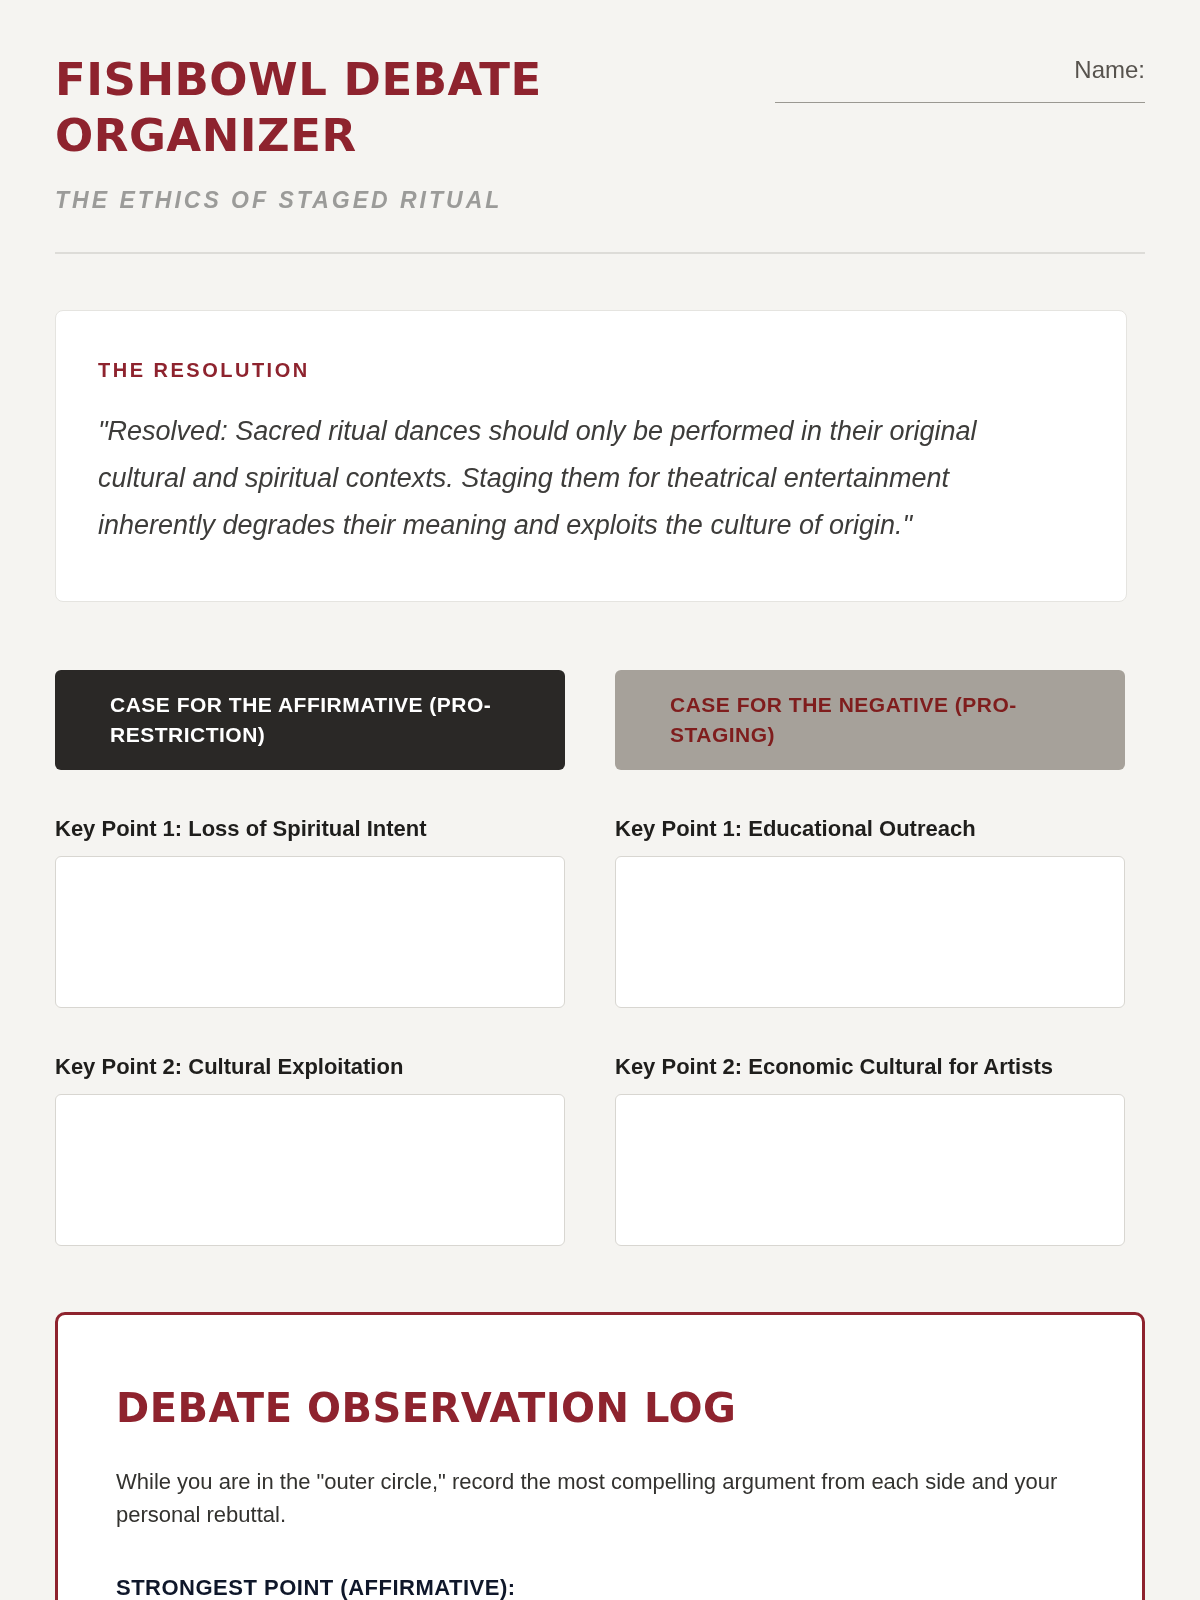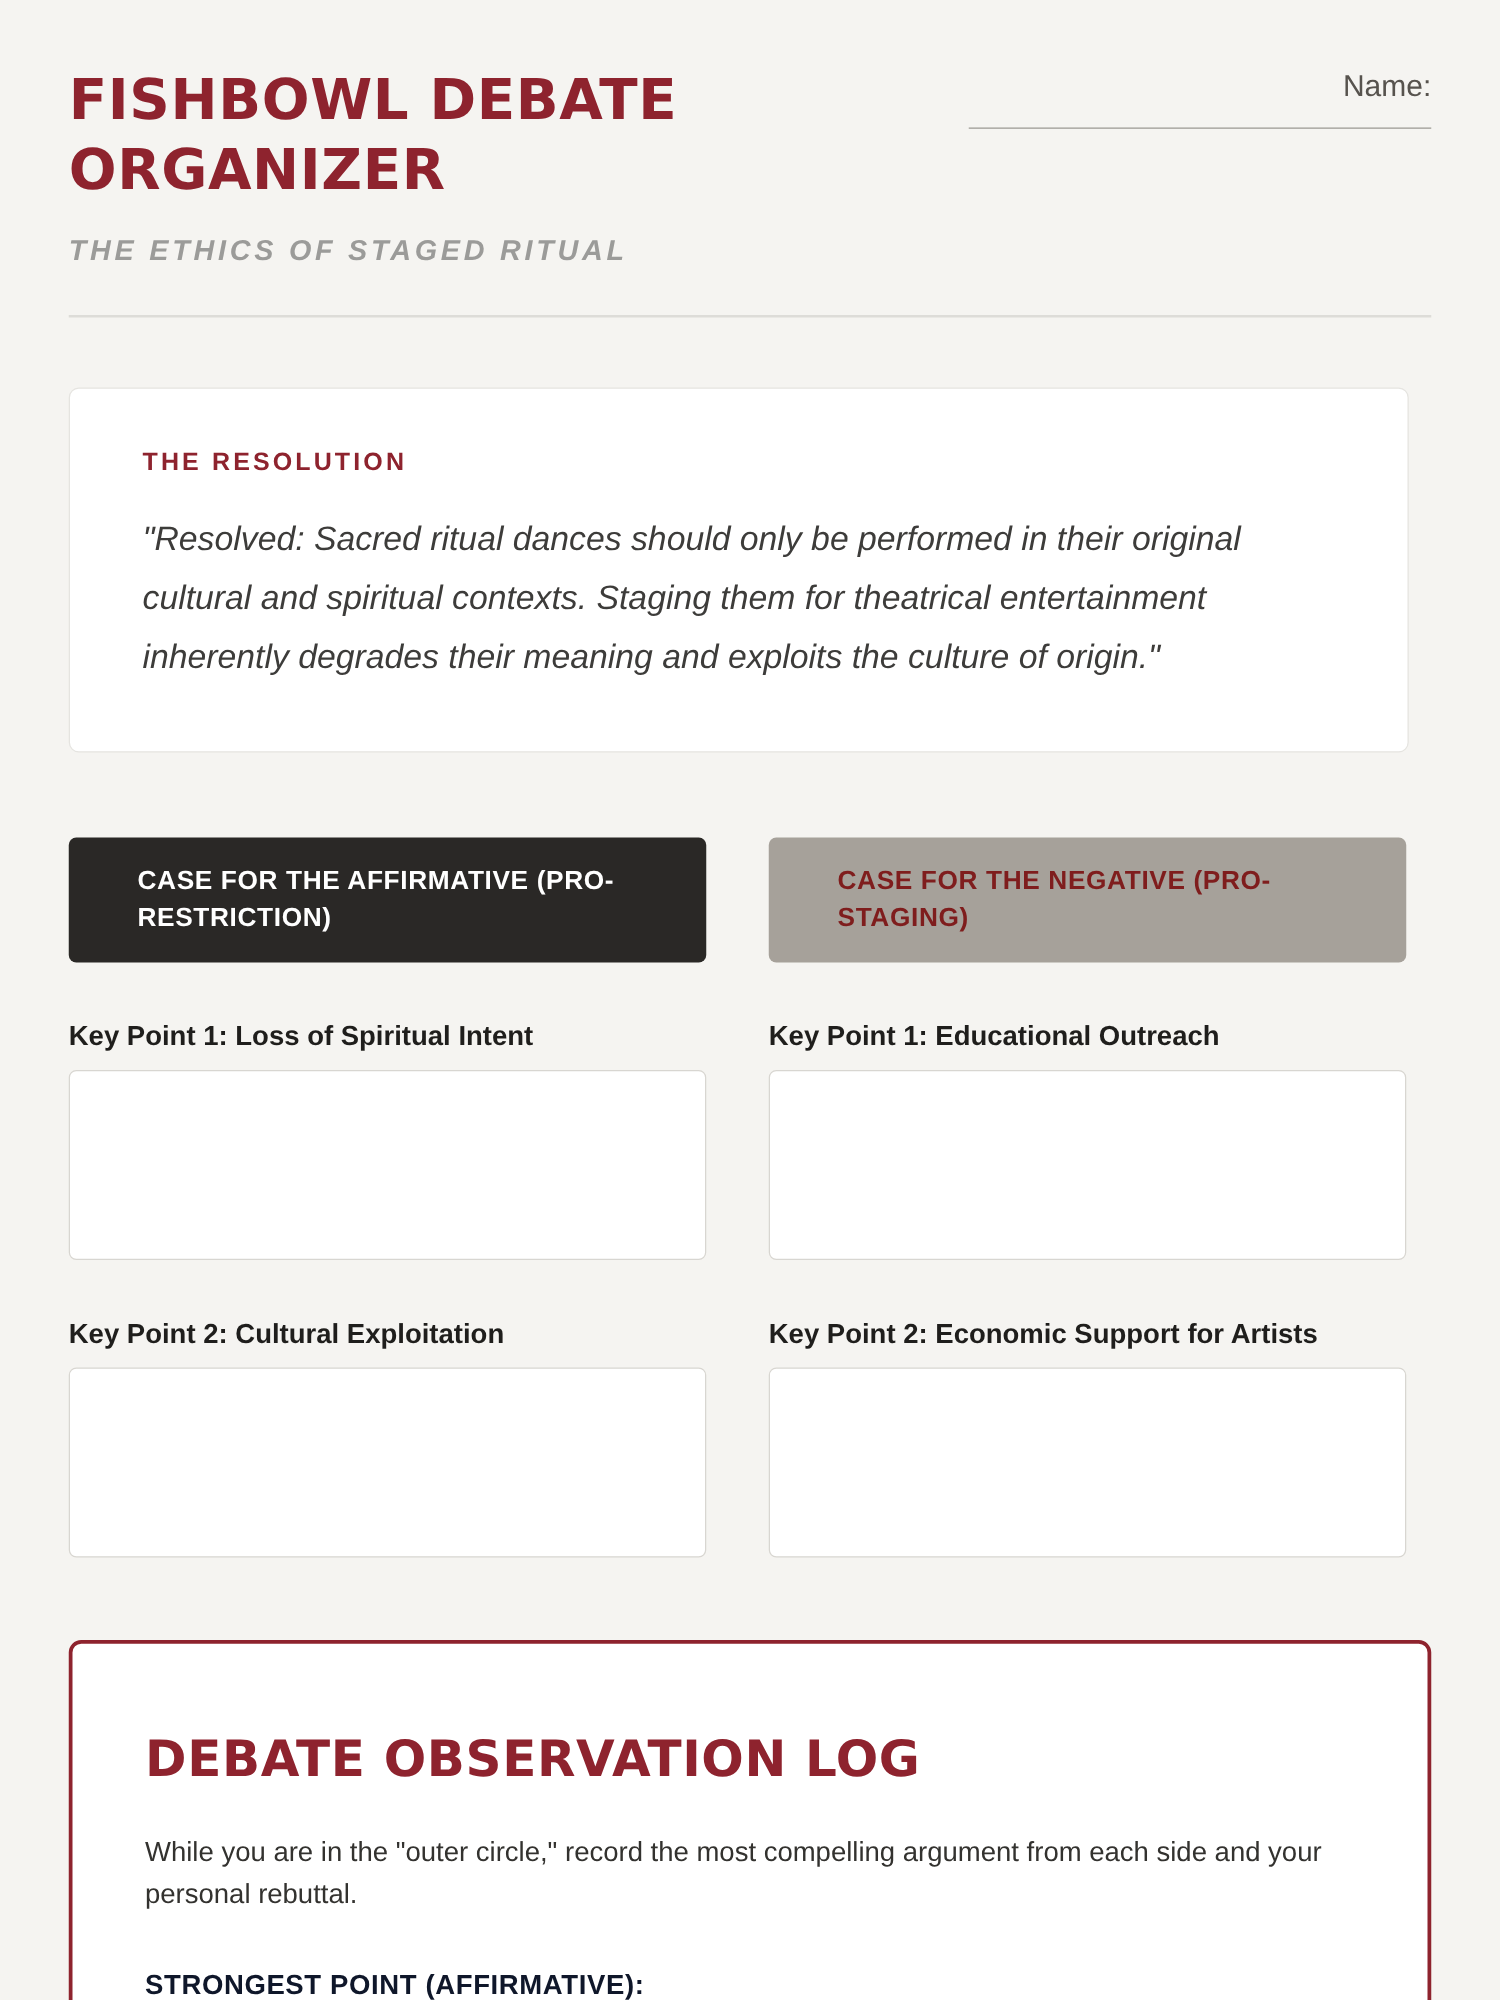--- a/index.html
+++ b/index.html
@@ -75,21 +75,21 @@
     width: 1090px;
   }
 
   
   .resolution-card {
     margin-top: 56px;
     width: 1072px;
     background: #ffffff;
     border: 1px solid #e5e4e0;
     border-radius: 8px;
-    padding: 48px 42px 52px 58px;
+    padding: 48px 42px 52px 42px;
   }
 
   .resolution-heading {
     color: #8e232e;
     font-weight: 700;
     font-size: 20px;
     letter-spacing: 2.5px;
   }
 
   .resolution-text {
@@ -219,21 +219,21 @@
       <div class="case-header affirmative">CASE FOR THE AFFIRMATIVE (PRO-RESTRICTION)</div>
       <div class="case-header negative">CASE FOR THE NEGATIVE (PRO-STAGING)</div>
 
       <div class="point-label">Key Point 1: Loss of Spiritual Intent</div>
       <div class="point-label">Key Point 1: Educational Outreach</div>
 
       <textarea class="point-box" aria-label="Affirmative key point 1" style=""></textarea>
       <textarea class="point-box" aria-label="Negative key point 1" style=""></textarea>
 
       <div class="point-label">Key Point 2: Cultural Exploitation</div>
-      <div class="point-label">Key Point 2: Economic Support for Artists</div>
+      <div class="point-label">Key Point 2: Economic Cultural for Artists</div>
 
       <textarea class="point-box" aria-label="Affirmative key point 2" style=""></textarea>
       <textarea class="point-box" aria-label="Negative key point 2" style=""></textarea>
 
     </div>
 
     <div class="log-card">
       <div class="log-title">DEBATE OBSERVATION LOG</div>
       <div class="log-instructions">While you are in the "outer circle," record the most compelling argument from each side and your personal rebuttal.</div>
       <div class="log-field-label">STRONGEST POINT (AFFIRMATIVE):</div>

